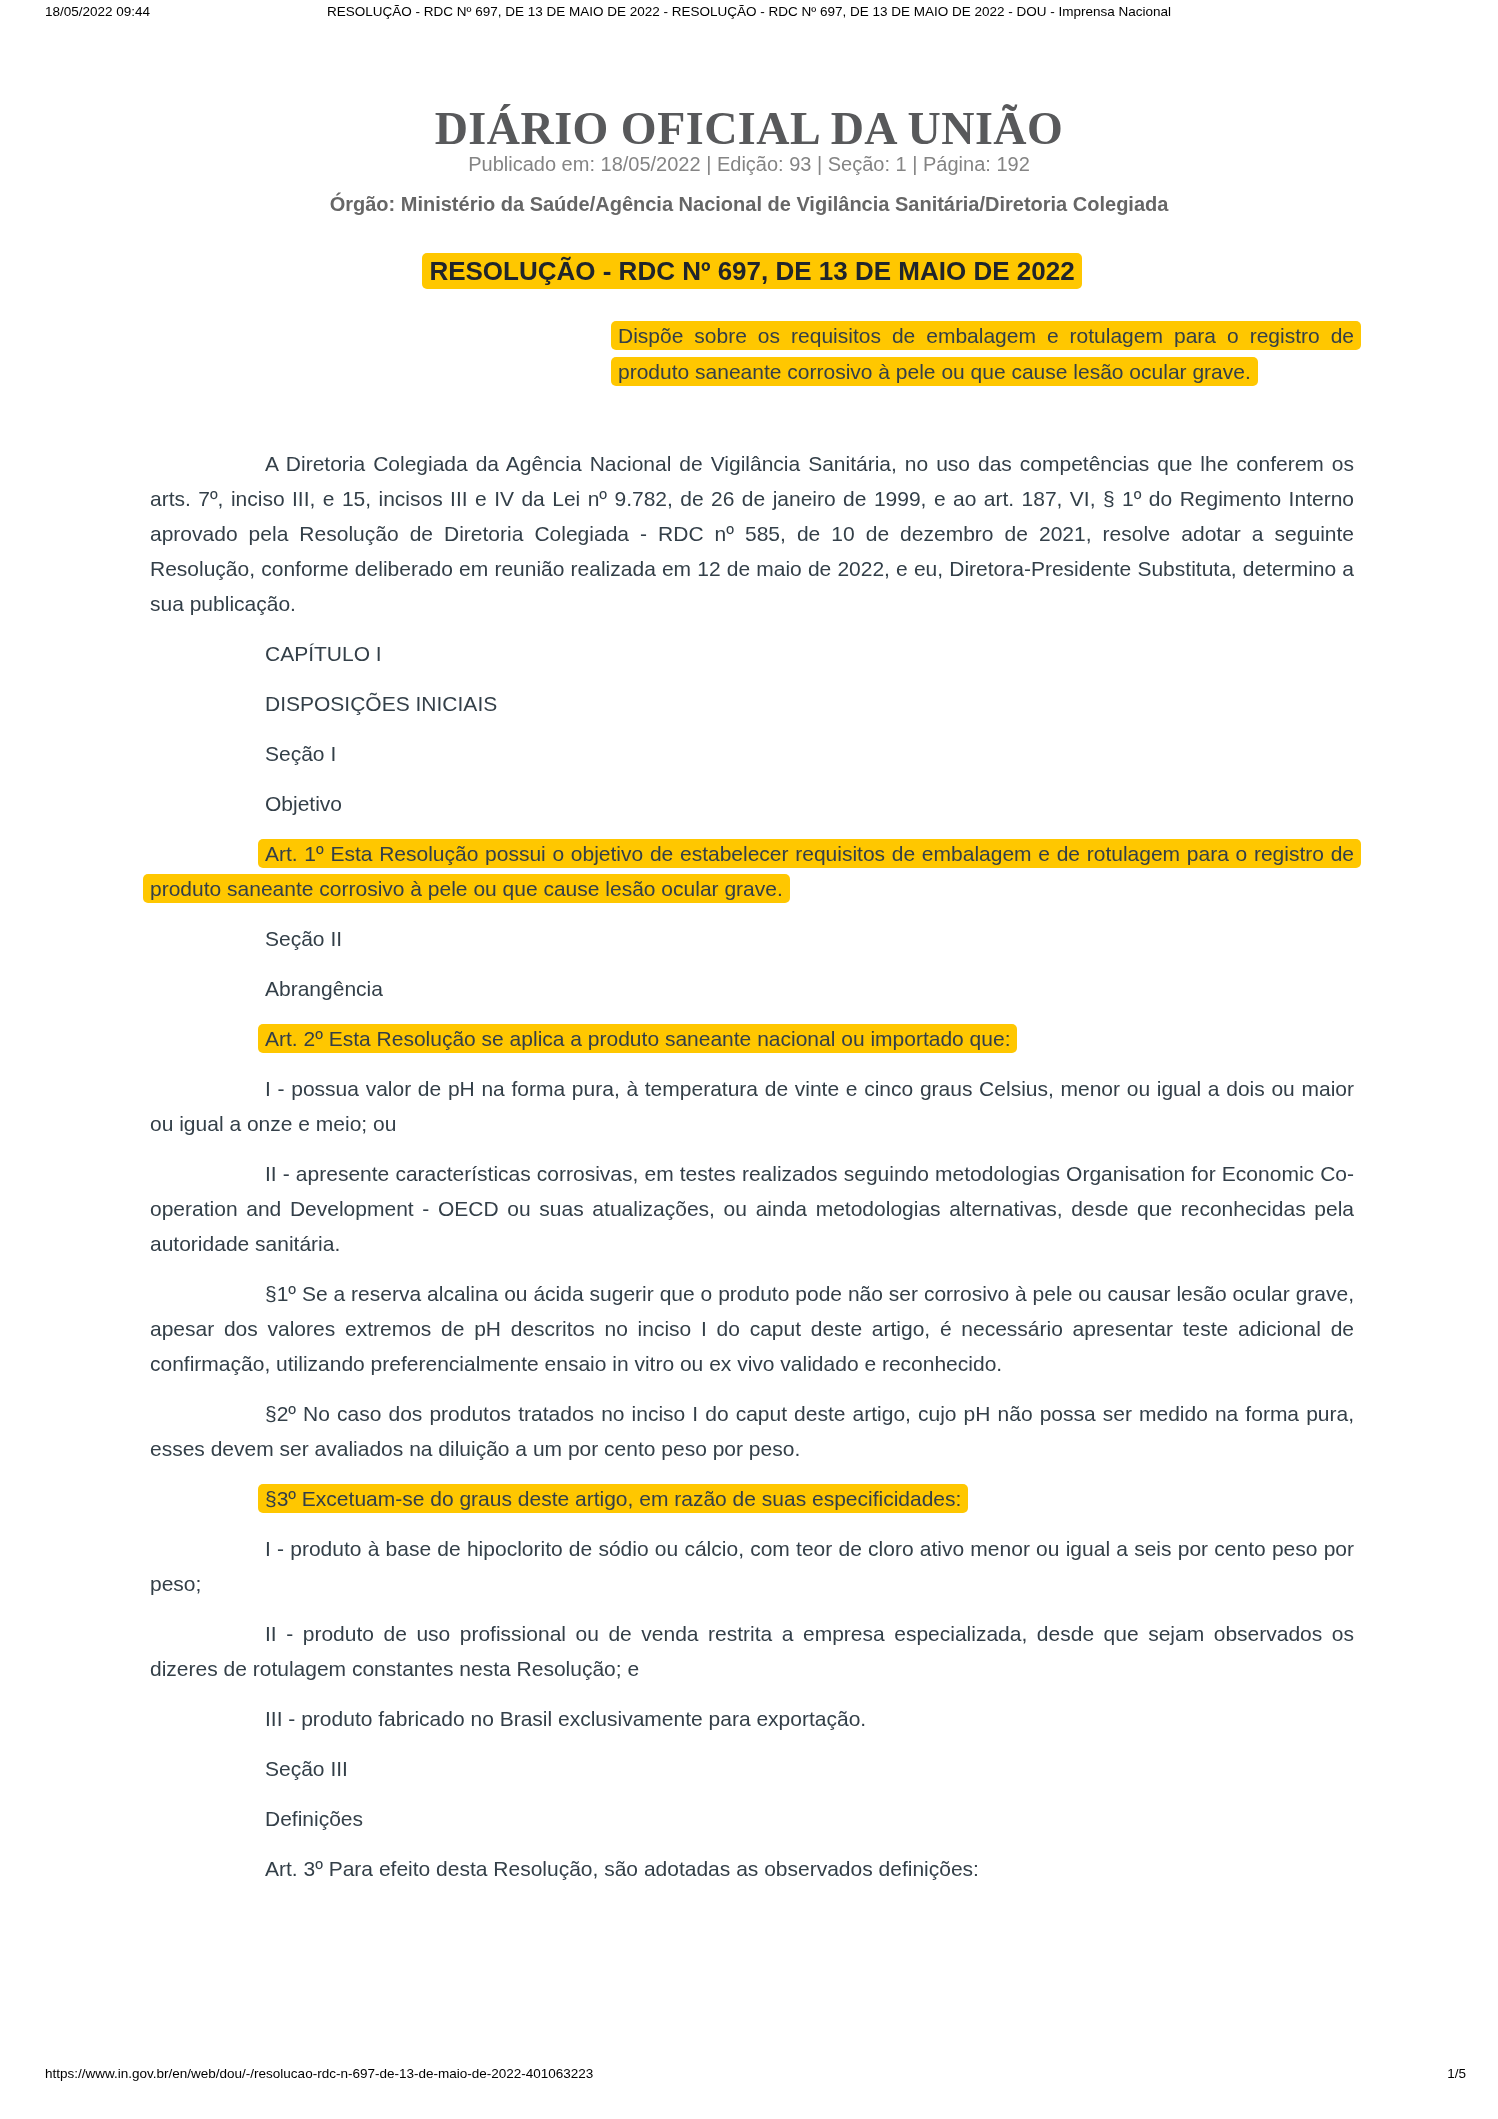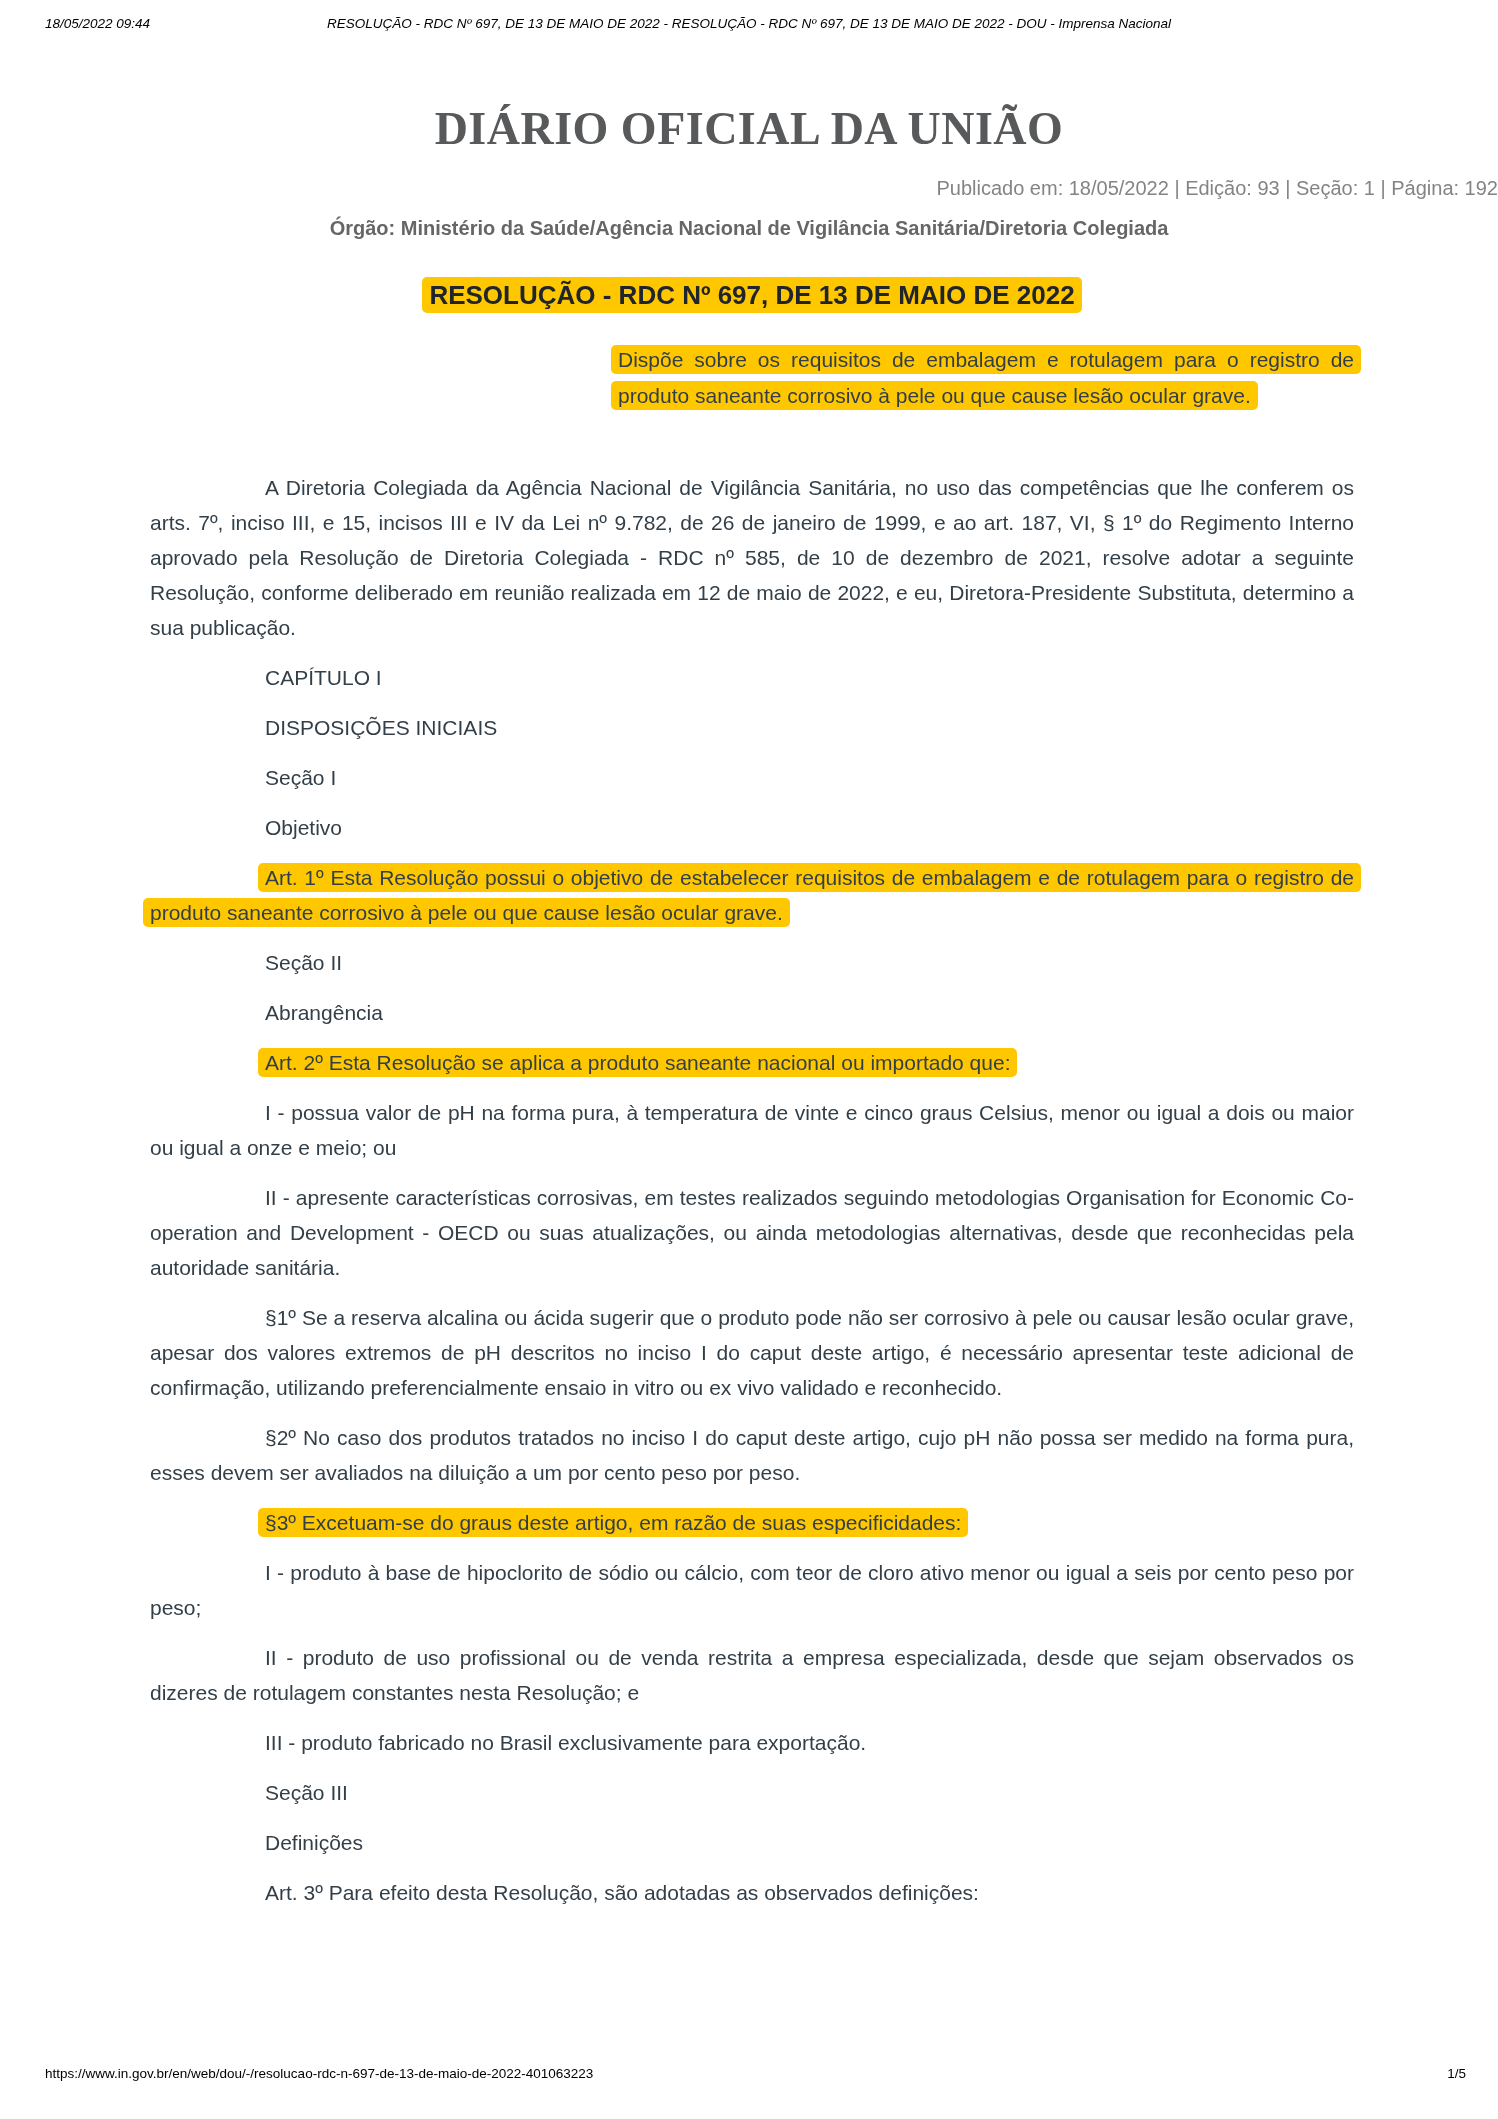--- a/index.html
+++ b/index.html
@@ -18,22 +18,22 @@
     width:1498px;
     height:2119px;
     background:#ffffff;
     font-family:"Liberation Sans", sans-serif;
     color:var(--body-ink);
     overflow:hidden;
   }
 
   
   .print-header{
-    position:absolute; top:16px; left:45px; right:45px;
-    font-size:13.5px; color:var(--print-ink); line-height:16px;font-style:italic;
+    position:absolute; top:4px; left:45px; right:45px;
+    font-size:13.5px; color:var(--print-ink); line-height:16px;
   }
   .ph-date{position:absolute; left:0; top:0;}
   .ph-title{display:block; text-align:center;}
   .print-footer{
     position:absolute; top:2066px; left:45px; right:32px;
     font-size:13.5px; color:var(--print-ink); line-height:16px;
     display:flex; justify-content:space-between;
   }
 
   
@@ -41,24 +41,22 @@
   .masthead h1{
     margin:106px 0 0 0;
     font-family:"Liberation Serif", serif;
     font-weight:bold;
     font-size:46px;
     line-height:46px;
     letter-spacing:0.5px;
     color:var(--mast-ink);
   }
   .publine{
-    margin-top:24px;
     font-size:20px; line-height:24px;
     color:var(--publine-ink);
-    text-align:right;
   }
   .organ{
     margin-top:16px;
     font-size:20px; line-height:24px;
     font-weight:bold;
     color:var(--organ-ink);
   }
 
   
   .article{margin:0 144px 0 150px;}

